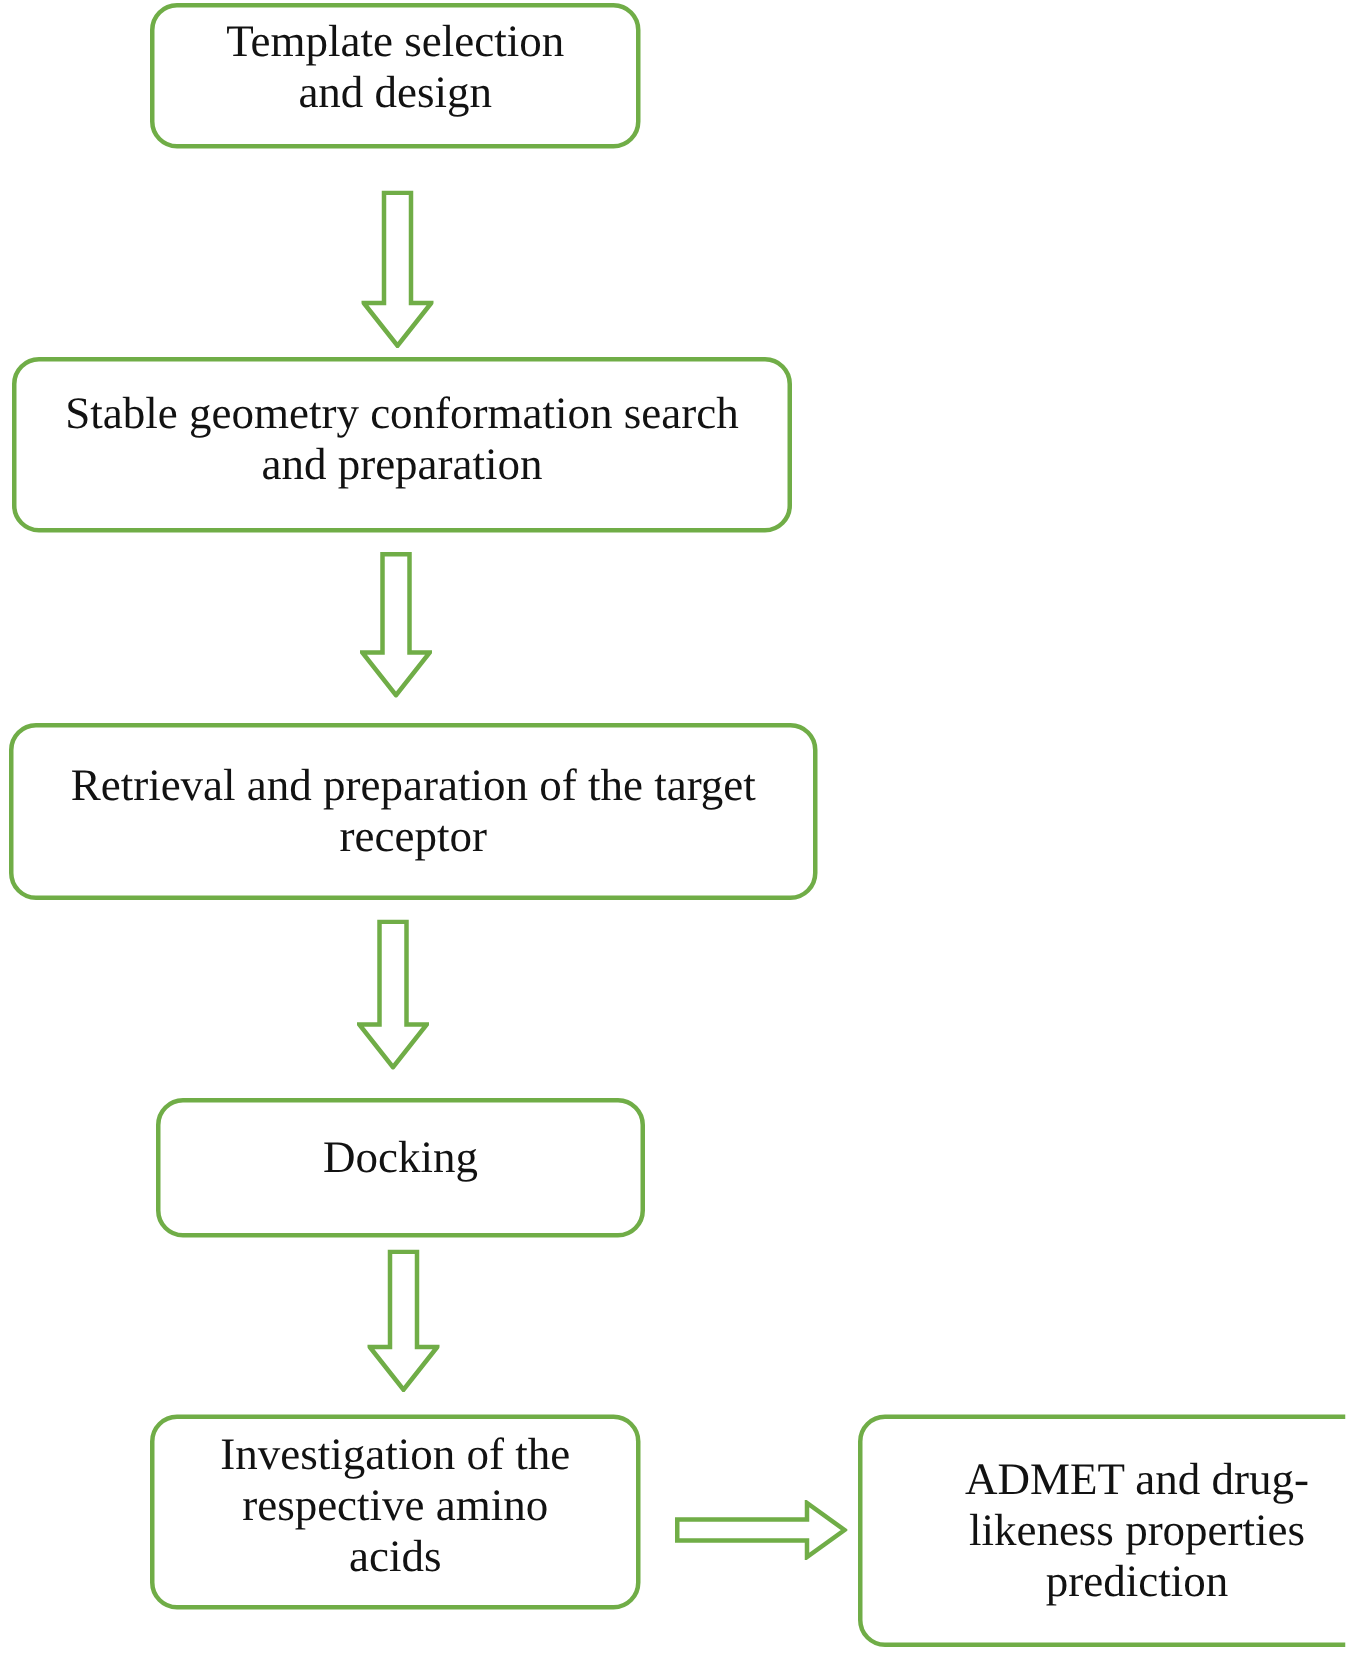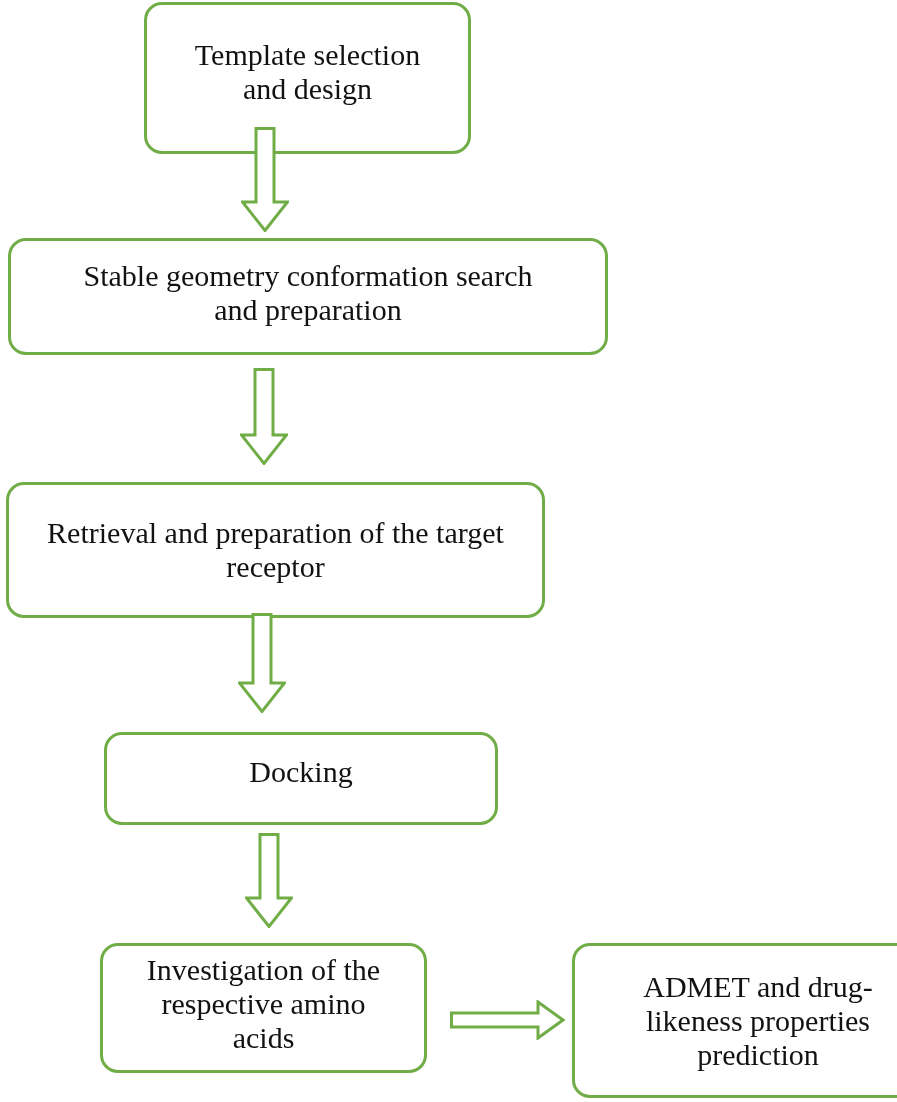--- a/index.html
+++ b/index.html
@@ -27,24 +27,24 @@
     justify-content: center;
   }
   .node .label {
     font-size: 30px;
     line-height: 34px;
     color: var(--text, #121212);
     text-align: center;
     white-space: pre-line;
   }
   
-  .n-template  { left: 100px; top: 2px;   width: 327px; height: 152px; padding-bottom: 12px; margin-left: 44px; }
-  .n-geometry  { left: 8px;   top: 238px; width: 600px; height: 117px; padding-bottom: 8px;  }
-  .n-retrieval { left: 6px;   top: 482px; width: 539px; height: 136px; }
-  .n-docking   { left: 104px; top: 732px; width: 394px; height: 93px;  padding-bottom: 14px; }
+  .n-template  { left: 100px; top: 2px;   width: 327px; height: 97px; padding-bottom: 12px; }
+  .n-geometry  { left: 8px;   top: 238px; width: 520px; height: 117px; padding-bottom: 8px;  }
+  .n-retrieval { left: 6px;   top: 482px; width: 539px; height: 118px; }
+  .n-docking   { left: 104px; top: 732px; width: 326px; height: 93px;  padding-bottom: 14px; }
   .n-amino     { left: 100px; top: 943px; width: 327px; height: 130px; padding-bottom: 8px;  }
   .n-admet     { left: 572px; top: 943px; width: 372px; height: 155px; }
 
   .arrow { position: absolute; display: block; }
   .a1 { left: 241px; top: 127px; }
   .a2 { left: 240px; top: 368px; }
   .a3 { left: 238px; top: 613px; }
   .a4 { left: 245px; top: 833px; }
   .a5 { left: 450px; top: 1000px; }
   .arrow polygon {

